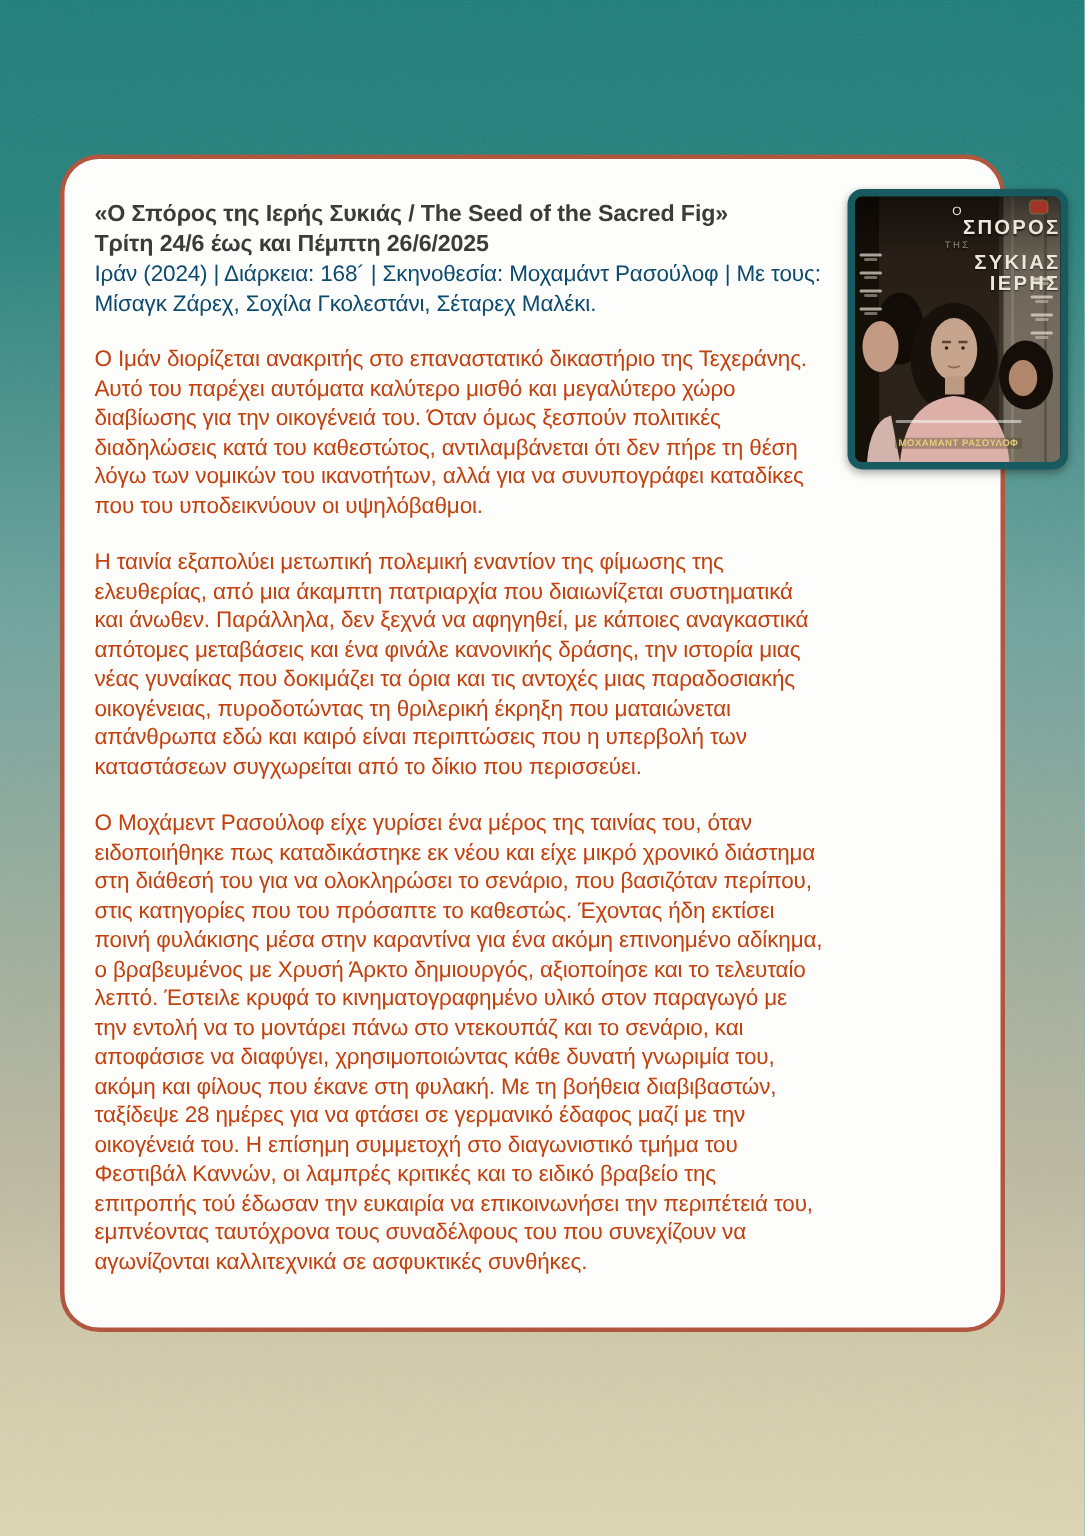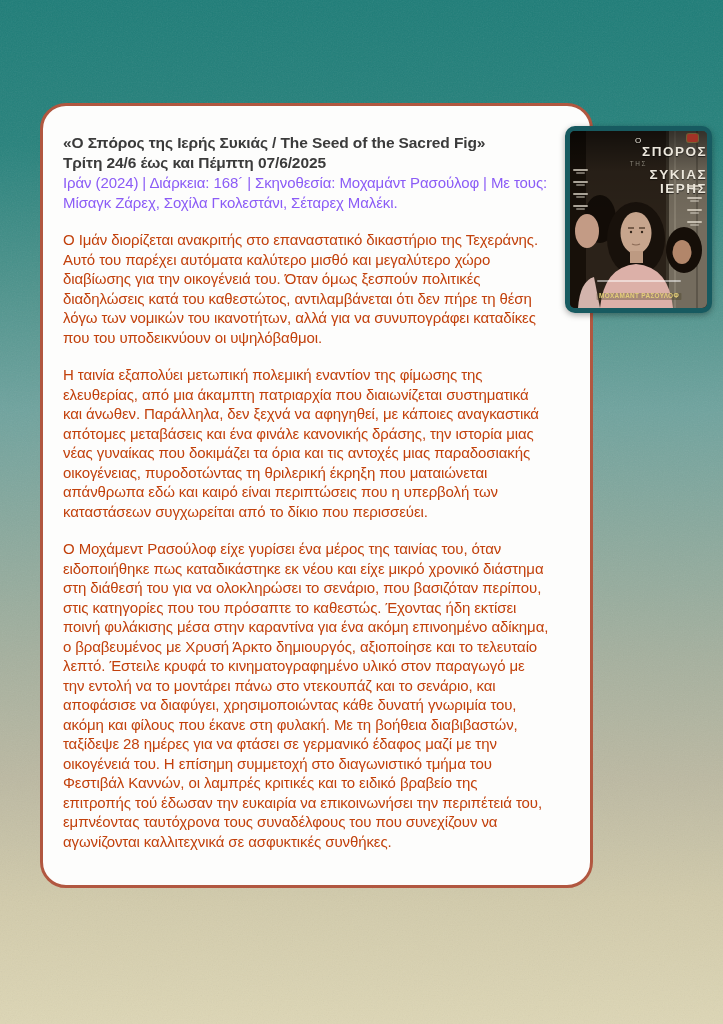--- a/index.html
+++ b/index.html
@@ -11,33 +11,33 @@
   .bg{
     position:absolute;inset:0;
     background:linear-gradient(180deg,
       #1e7d78 0%, #27827c 14%, #4d938c 28%, #6fa39e 40%,
       #8aa99d 52%, #a5b09e 64%, #bcb9a2 76%, #d2cbab 88%, #ddd6b5 100%);
   }
   .noise{position:absolute;inset:0;opacity:.10;pointer-events:none;}
 
   
   .card{
-    position:absolute;left:40px;top:103px;width:553px;height:785px;
+    position:absolute;left:40px;top:103px;width:630px;height:785px;
     box-sizing:border-box;background:#fdfdfc;
     border:3px solid #b15740;border-radius:26px;
     overflow:hidden;
   }
   .card-inner{padding:27px 30px 0 20px;}
   .hline{
     font-weight:700;font-size:15.5px;line-height:20px;
     color:#3b3b3b;letter-spacing:-.1px;white-space:nowrap;
   }
   .credits{
     margin:0;max-width:486px;
-    font-size:15px;line-height:19.5px;color:#8b5cf6;letter-spacing:-.1px;
+    font-size:15px;line-height:19.5px;color:#0c4a6e;letter-spacing:-.1px;
   }
   .para{
     margin:18px 0 0 0;max-width:486px;
     font-size:15px;line-height:19.5px;color:#c2410c;letter-spacing:-.1px;
   }
 
   
   .poster{
     position:absolute;left:565px;top:126px;width:147px;height:187px;
     box-sizing:border-box;margin:0;
@@ -81,21 +81,21 @@
   <filter id="grain">
       <feTurbulence type="fractalNoise" baseFrequency="0.8" numOctaves="2" stitchTiles="stitch"></feTurbulence>
       <feColorMatrix type="saturate" values="0"></feColorMatrix>
     </filter>
   <rect width="723" height="1024" filter="url(#grain)"></rect>
 </svg>
 
 <section class="card">
   <div class="card-inner">
     <div class="hline">«Ο Σπόρος της Ιερής Συκιάς / The Seed of the Sacred Fig»</div>
-    <div class="hline">Τρίτη 24/6 έως και Πέμπτη 07/6/2025</div>
+    <div class="hline">Τρίτη 24/6 έως και Πέμπτη 26/6/2025</div>
     <p class="credits">Ιράν (2024) | Διάρκεια: 168´ | Σκηνοθεσία: Μοχαμάντ Ρασούλοφ | Με τους: Μίσαγκ Ζάρεχ, Σοχίλα Γκολεστάνι, Σέταρεχ Μαλέκι.</p>
     <p class="para">Ο Ιμάν διορίζεται ανακριτής στο επαναστατικό δικαστήριο της Τεχεράνης. Αυτό του παρέχει αυτόματα καλύτερο μισθό και μεγαλύτερο χώρο διαβίωσης για την οικογένειά του. Όταν όμως ξεσπούν πολιτικές διαδηλώσεις κατά του καθεστώτος, αντιλαμβάνεται ότι δεν πήρε τη θέση λόγω των νομικών του ικανοτήτων, αλλά για να συνυπογράφει καταδίκες που του υποδεικνύουν οι υψηλόβαθμοι.</p>
     <p class="para">Η ταινία εξαπολύει μετωπική πολεμική εναντίον της φίμωσης της ελευθερίας, από μια άκαμπτη πατριαρχία που διαιωνίζεται συστηματικά και άνωθεν. Παράλληλα, δεν ξεχνά να αφηγηθεί, με κάποιες αναγκαστικά απότομες μεταβάσεις και ένα φινάλε κανονικής δράσης, την ιστορία μιας νέας γυναίκας που δοκιμάζει τα όρια και τις αντοχές μιας παραδοσιακής οικογένειας, πυροδοτώντας τη θριλερική έκρηξη που ματαιώνεται απάνθρωπα εδώ και καιρό είναι περιπτώσεις που η υπερβολή των καταστάσεων συγχωρείται από το δίκιο που περισσεύει.</p>
     <p class="para">Ο Μοχάμεντ Ρασούλοφ είχε γυρίσει ένα μέρος της ταινίας του, όταν ειδοποιήθηκε πως καταδικάστηκε εκ νέου και είχε μικρό χρονικό διάστημα στη διάθεσή του για να ολοκληρώσει το σενάριο, που βασιζόταν περίπου, στις κατηγορίες που του πρόσαπτε το καθεστώς. Έχοντας ήδη εκτίσει ποινή φυλάκισης μέσα στην καραντίνα για ένα ακόμη επινοημένο αδίκημα, ο βραβευμένος με Χρυσή Άρκτο δημιουργός, αξιοποίησε και το τελευταίο λεπτό. Έστειλε κρυφά το κινηματογραφημένο υλικό στον παραγωγό με την εντολή να το μοντάρει πάνω στο ντεκουπάζ και το σενάριο, και αποφάσισε να διαφύγει, χρησιμοποιώντας κάθε δυνατή γνωριμία του, ακόμη και φίλους που έκανε στη φυλακή. Με τη βοήθεια διαβιβαστών, ταξίδεψε 28 ημέρες για να φτάσει σε γερμανικό έδαφος μαζί με την οικογένειά του. Η επίσημη συμμετοχή στο διαγωνιστικό τμήμα του Φεστιβάλ Καννών, οι λαμπρές κριτικές και το ειδικό βραβείο της επιτροπής τού έδωσαν την ευκαιρία να επικοινωνήσει την περιπέτειά του, εμπνέοντας ταυτόχρονα τους συναδέλφους του που συνεχίζουν να αγωνίζονται καλλιτεχνικά σε ασφυκτικές συνθήκες.</p>
   </div>
 </section>
 
 <figure class="poster">
   <svg class="poster-scene" viewBox="0 0 137 177" aria-hidden="true">
     <defs>

